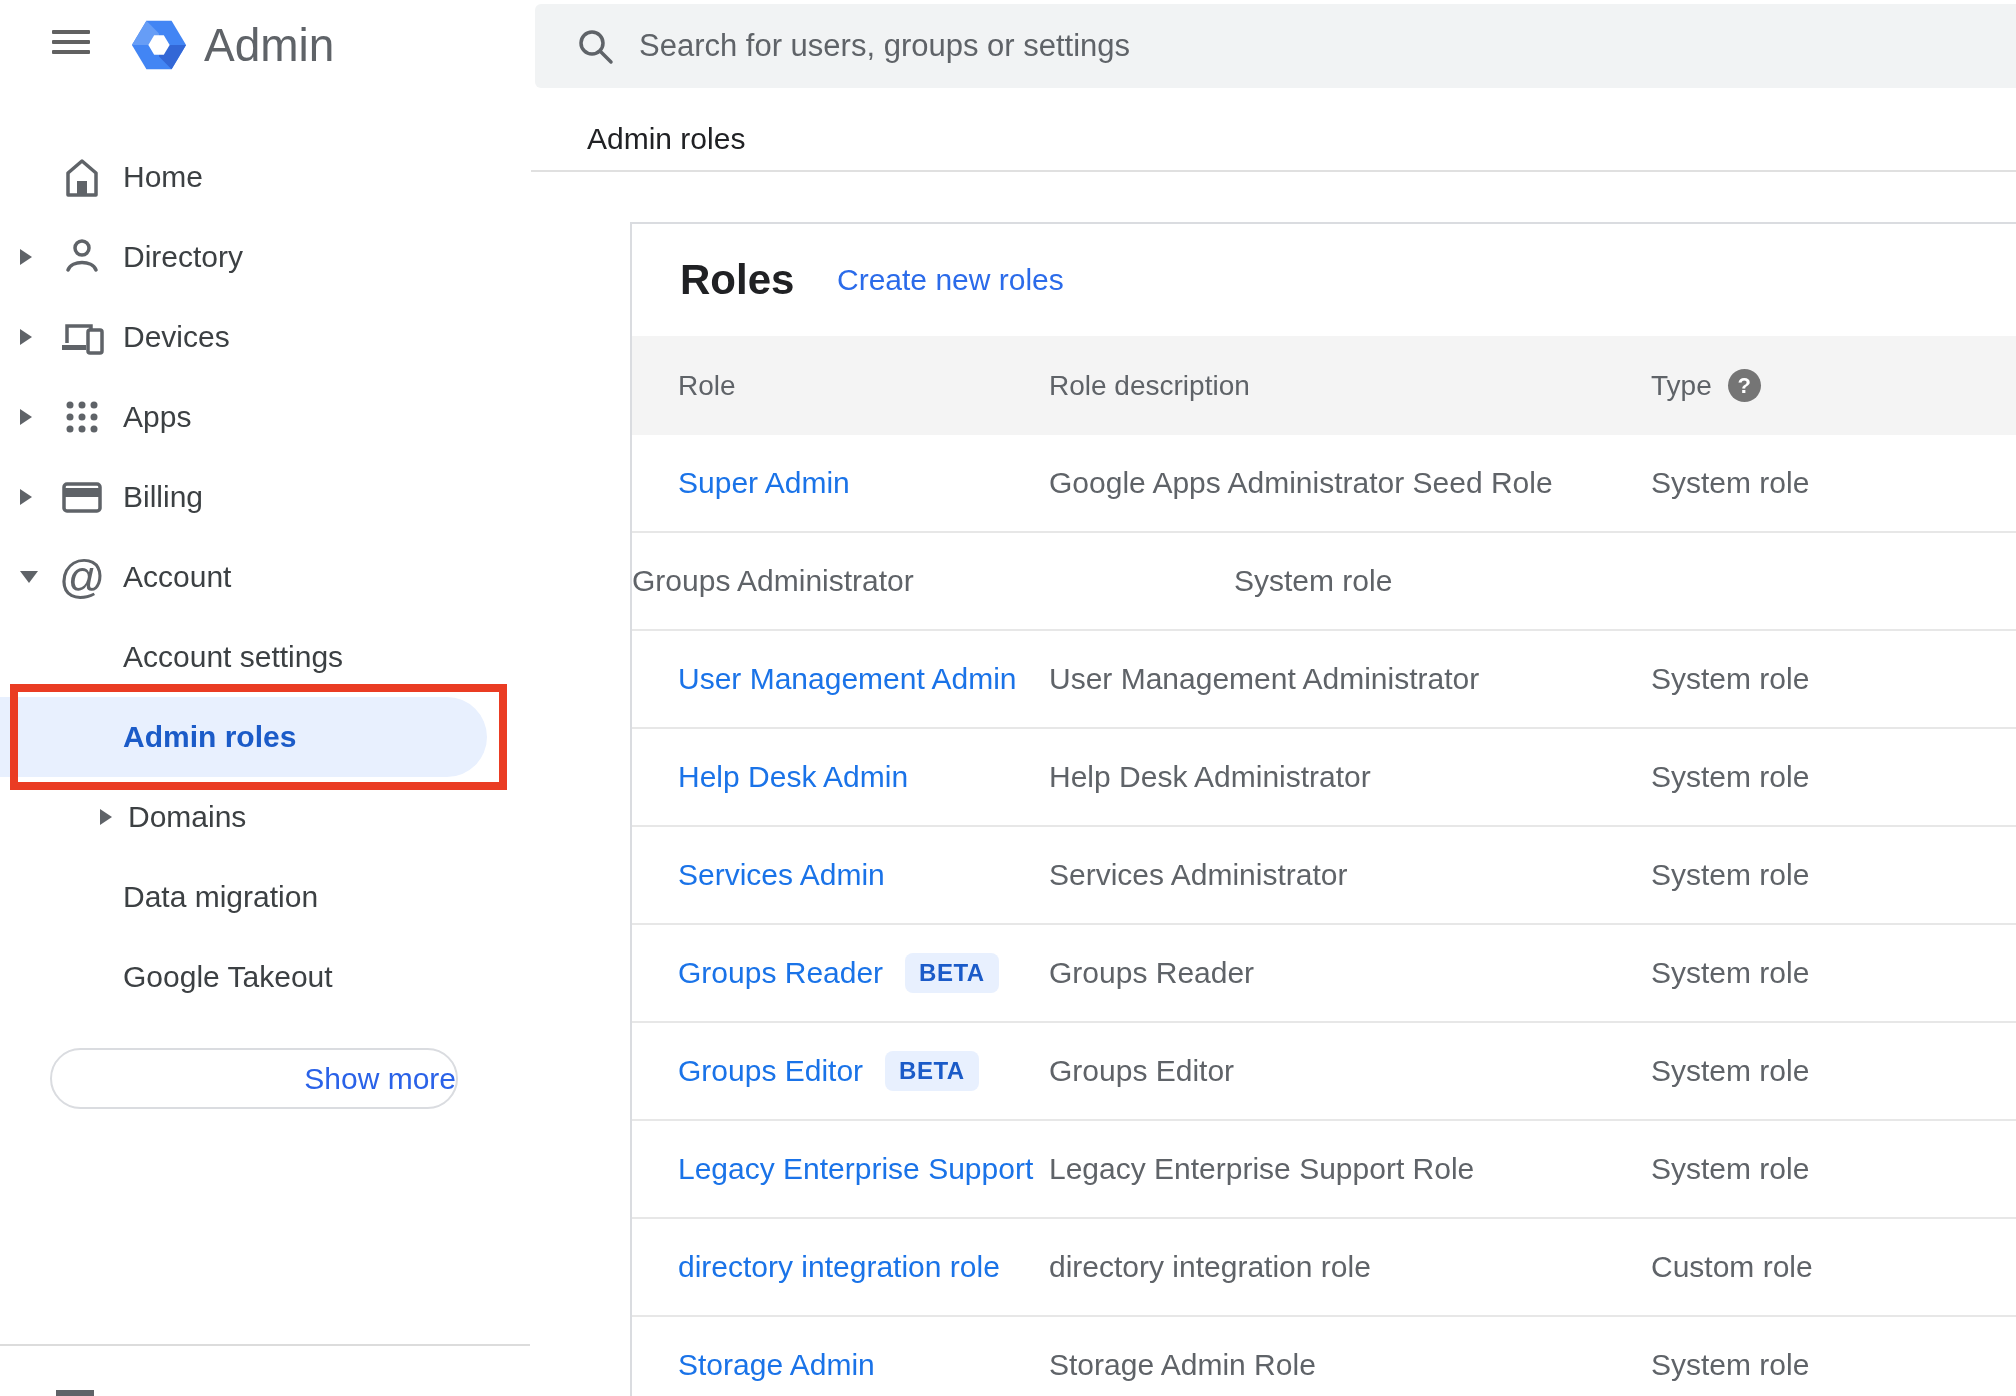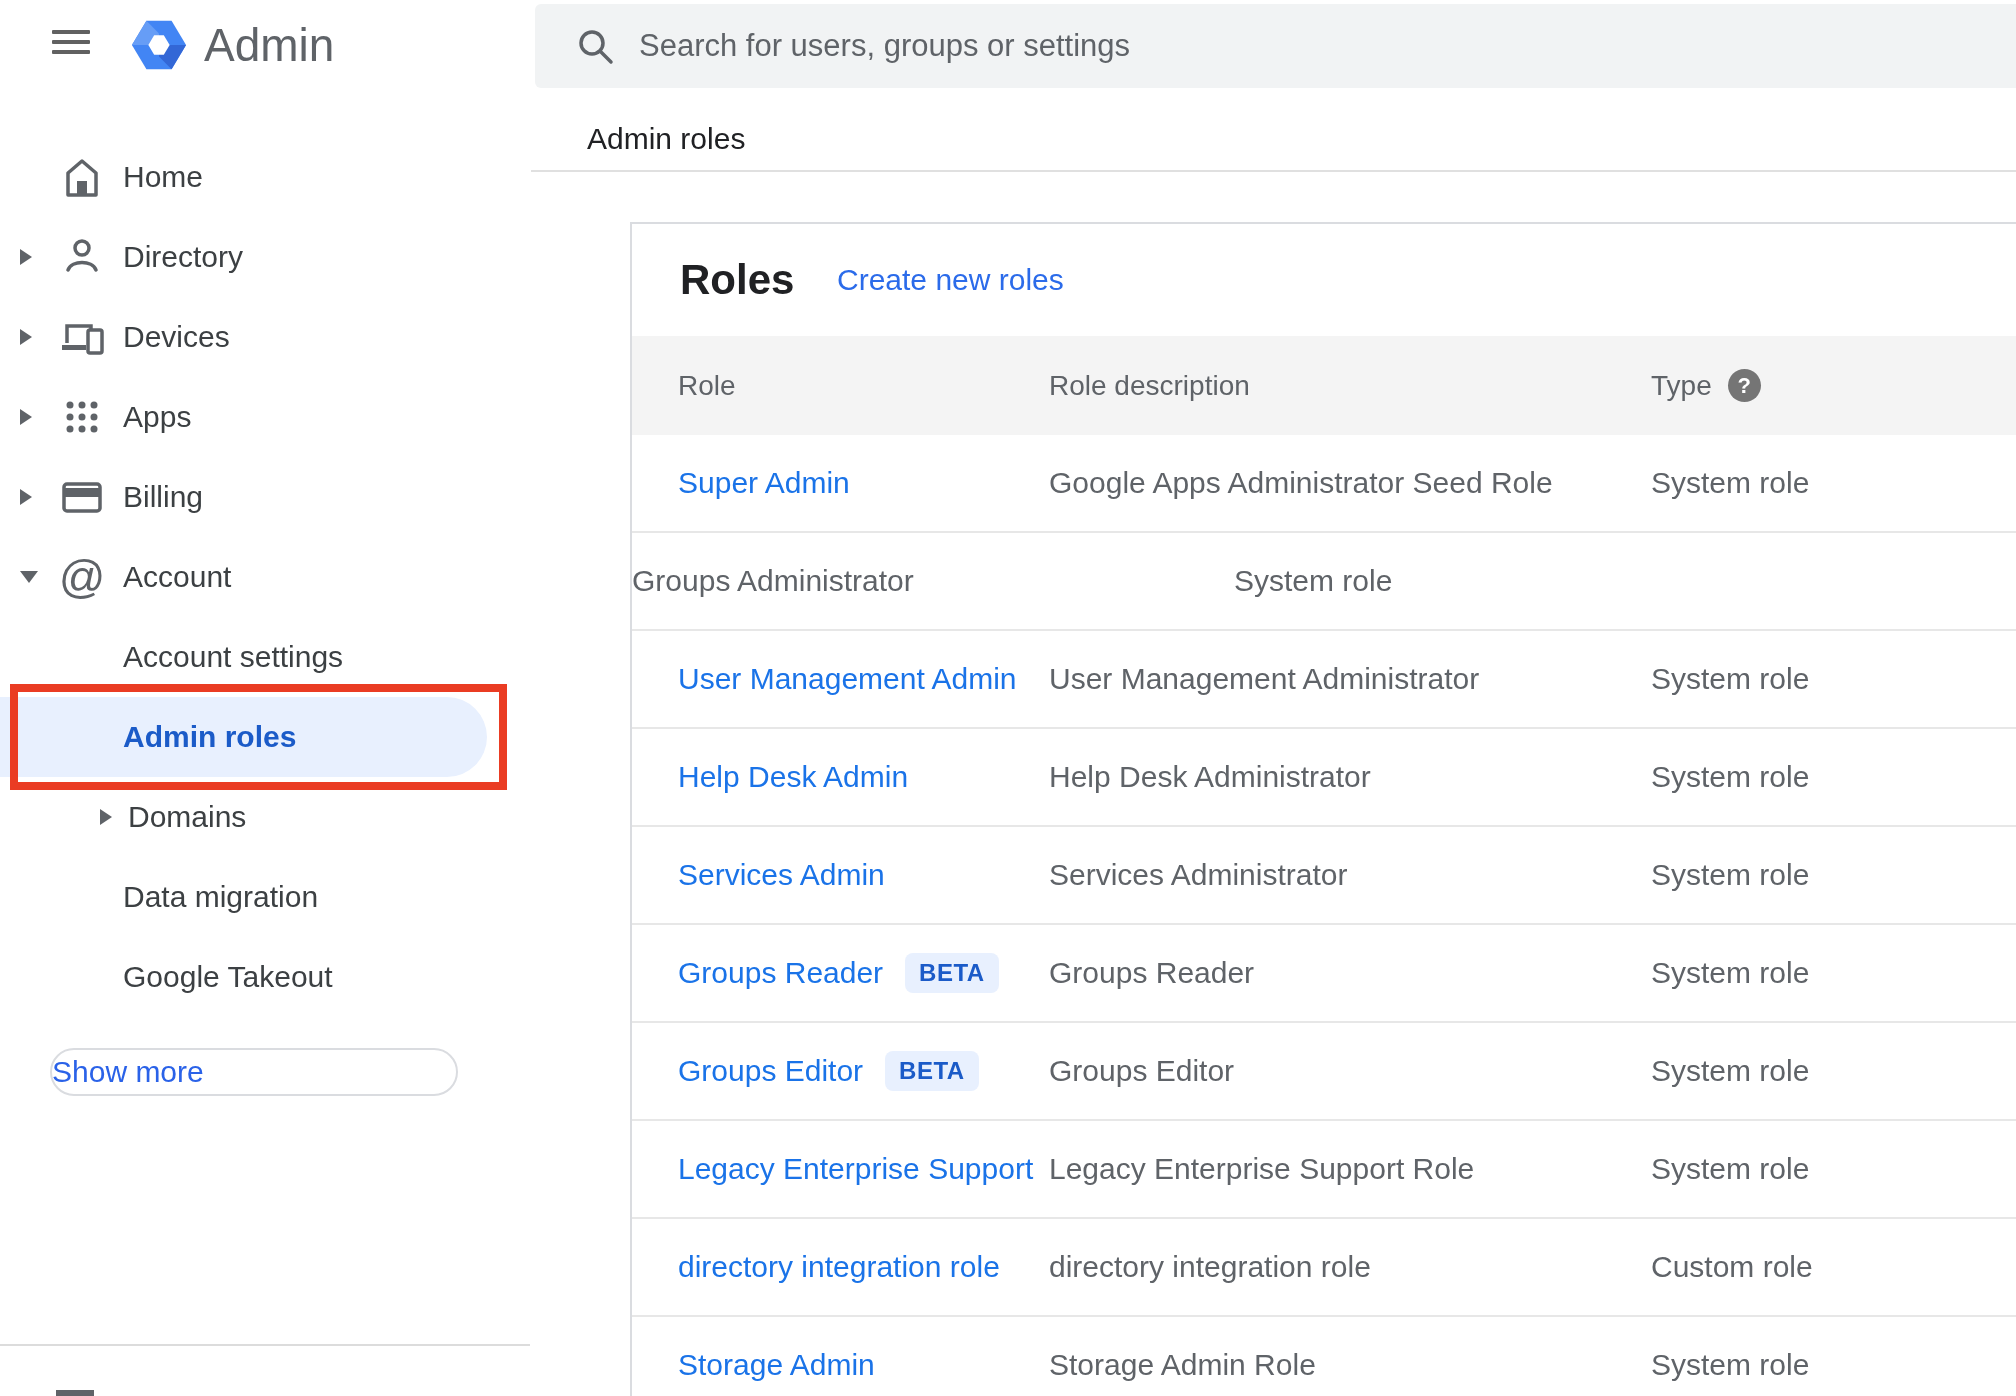--- a/index.html
+++ b/index.html
@@ -46,21 +46,21 @@
   .nav-arrow.sub{left:100px;}
   .nav-icon{position:absolute;left:58px;top:50%;transform:translateY(-50%);width:48px;height:48px;display:flex;align-items:center;justify-content:center;}
   .at-glyph{font-size:46px;color:var(--icon-gray);line-height:48px;}
   .nav-label{position:absolute;left:123px;top:50%;transform:translateY(-50%);font-size:30px;color:var(--nav-text);white-space:nowrap;}
   .nav-label.sub{left:123px;}
   .nav-label.sub-indent{left:128px;}
   .nav-item.selected .nav-label{color:var(--accent-deep);font-weight:bold;}
   .selected-pill{position:absolute;left:0;top:697px;width:487px;height:80px;background:var(--selected-bg);border-radius:0 40px 40px 0;}
   .annotation-box{position:absolute;left:10px;top:684px;width:497px;height:106px;border:8px solid var(--annotation);pointer-events:none;z-index:5;}
 
-  .show-more{position:absolute;left:50px;top:1048px;width:408px;height:48px;border:2px solid var(--card-border);border-radius:36px;background:#fff;display:flex;align-items:center;justify-content:flex-start;cursor:pointer;}
+  .show-more{position:absolute;left:50px;top:1048px;width:408px;height:61px;border:2px solid var(--card-border);border-radius:36px;background:#fff;display:flex;align-items:center;justify-content:flex-end;cursor:pointer;}
   .show-more span{font-size:30px;color:#2a62e8;font-weight:500;}
 
   .sidebar-bottom-divider{position:absolute;left:0;top:1344px;width:530px;height:2px;background:#dcdcdc;}
   .partial-icon{position:absolute;left:56px;top:1390px;width:38px;height:6px;background:var(--icon-gray);}
 
   
   .card{position:absolute;left:630px;top:222px;width:1392px;height:1200px;background:#fff;border:2px solid var(--card-border);}
   .card-header{position:relative;height:112px;}
   .card-title{position:absolute;left:48px;top:50%;transform:translateY(-50%);font-size:42px;font-weight:600;color:var(--text-dark);}
   .create-link{position:absolute;left:205px;top:50%;transform:translateY(-50%);font-size:30px;color:#2b6bea;cursor:pointer;text-decoration:none;}

